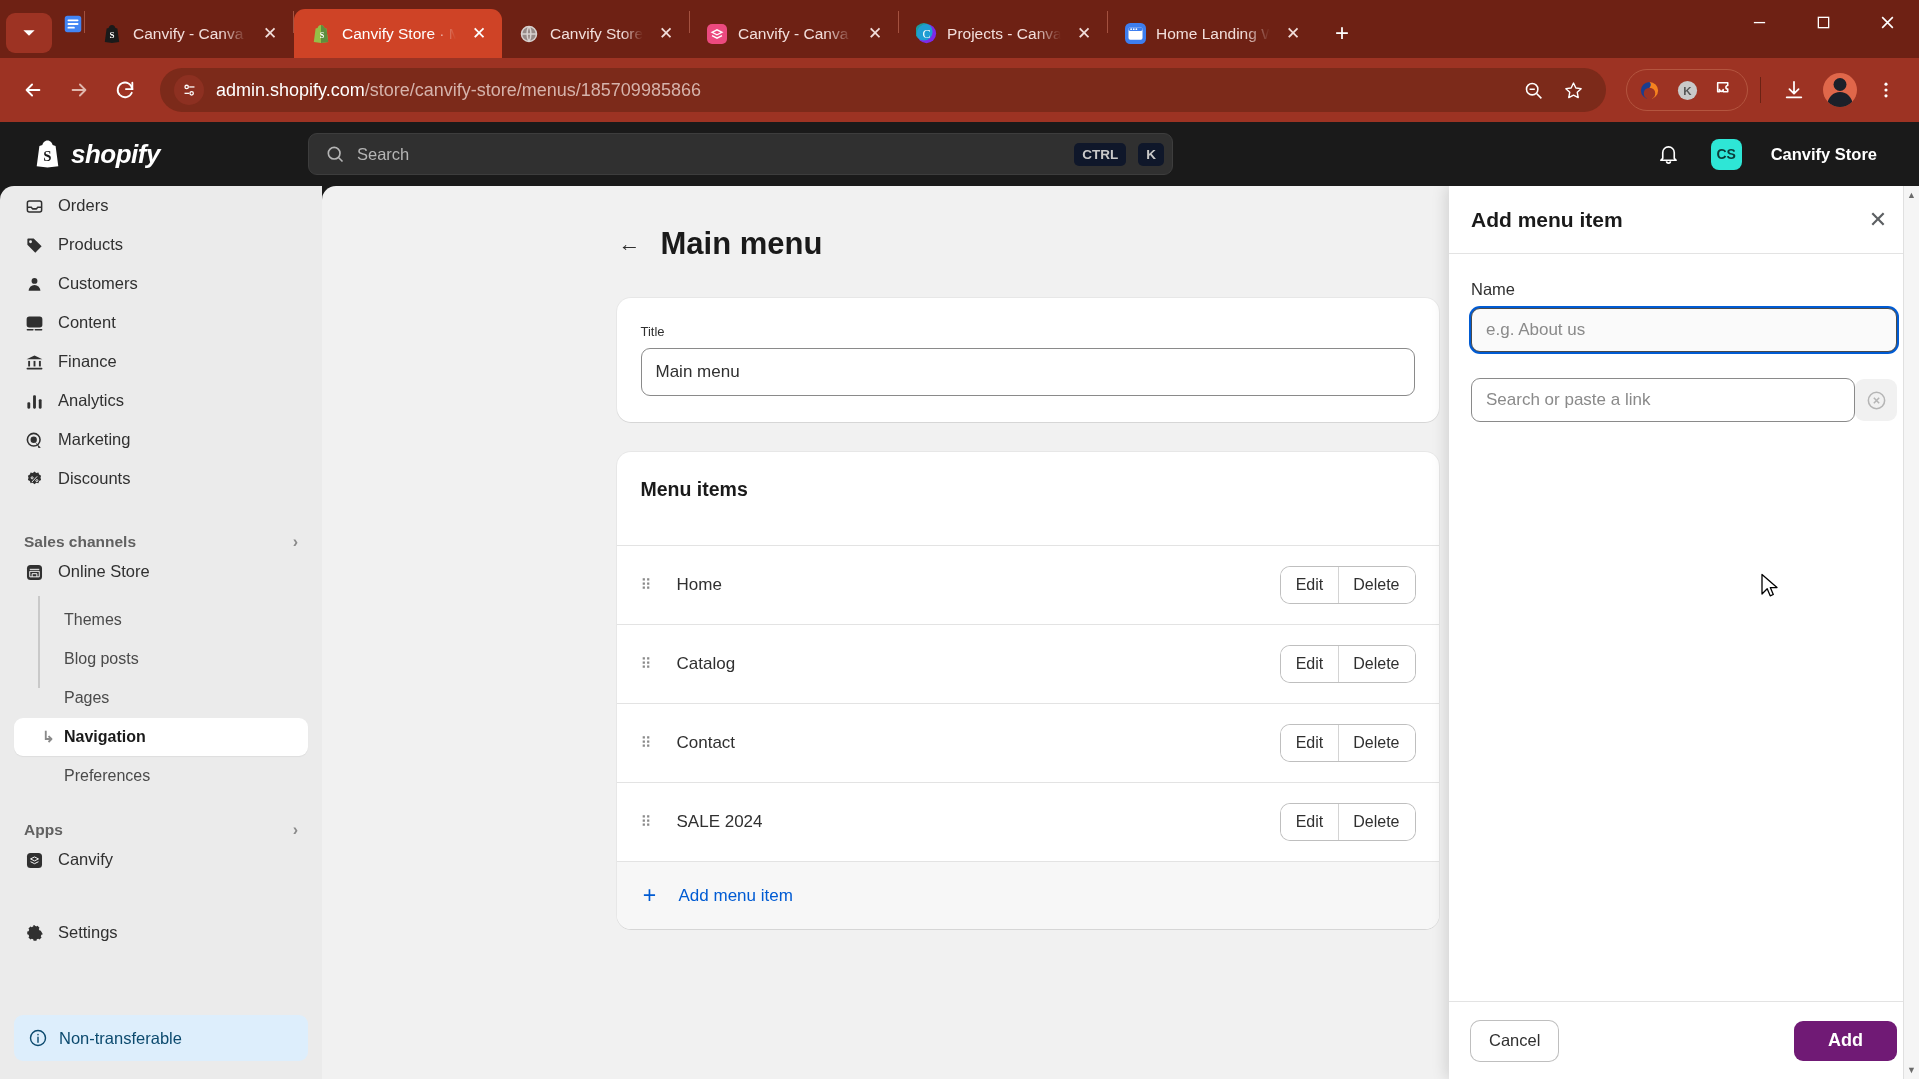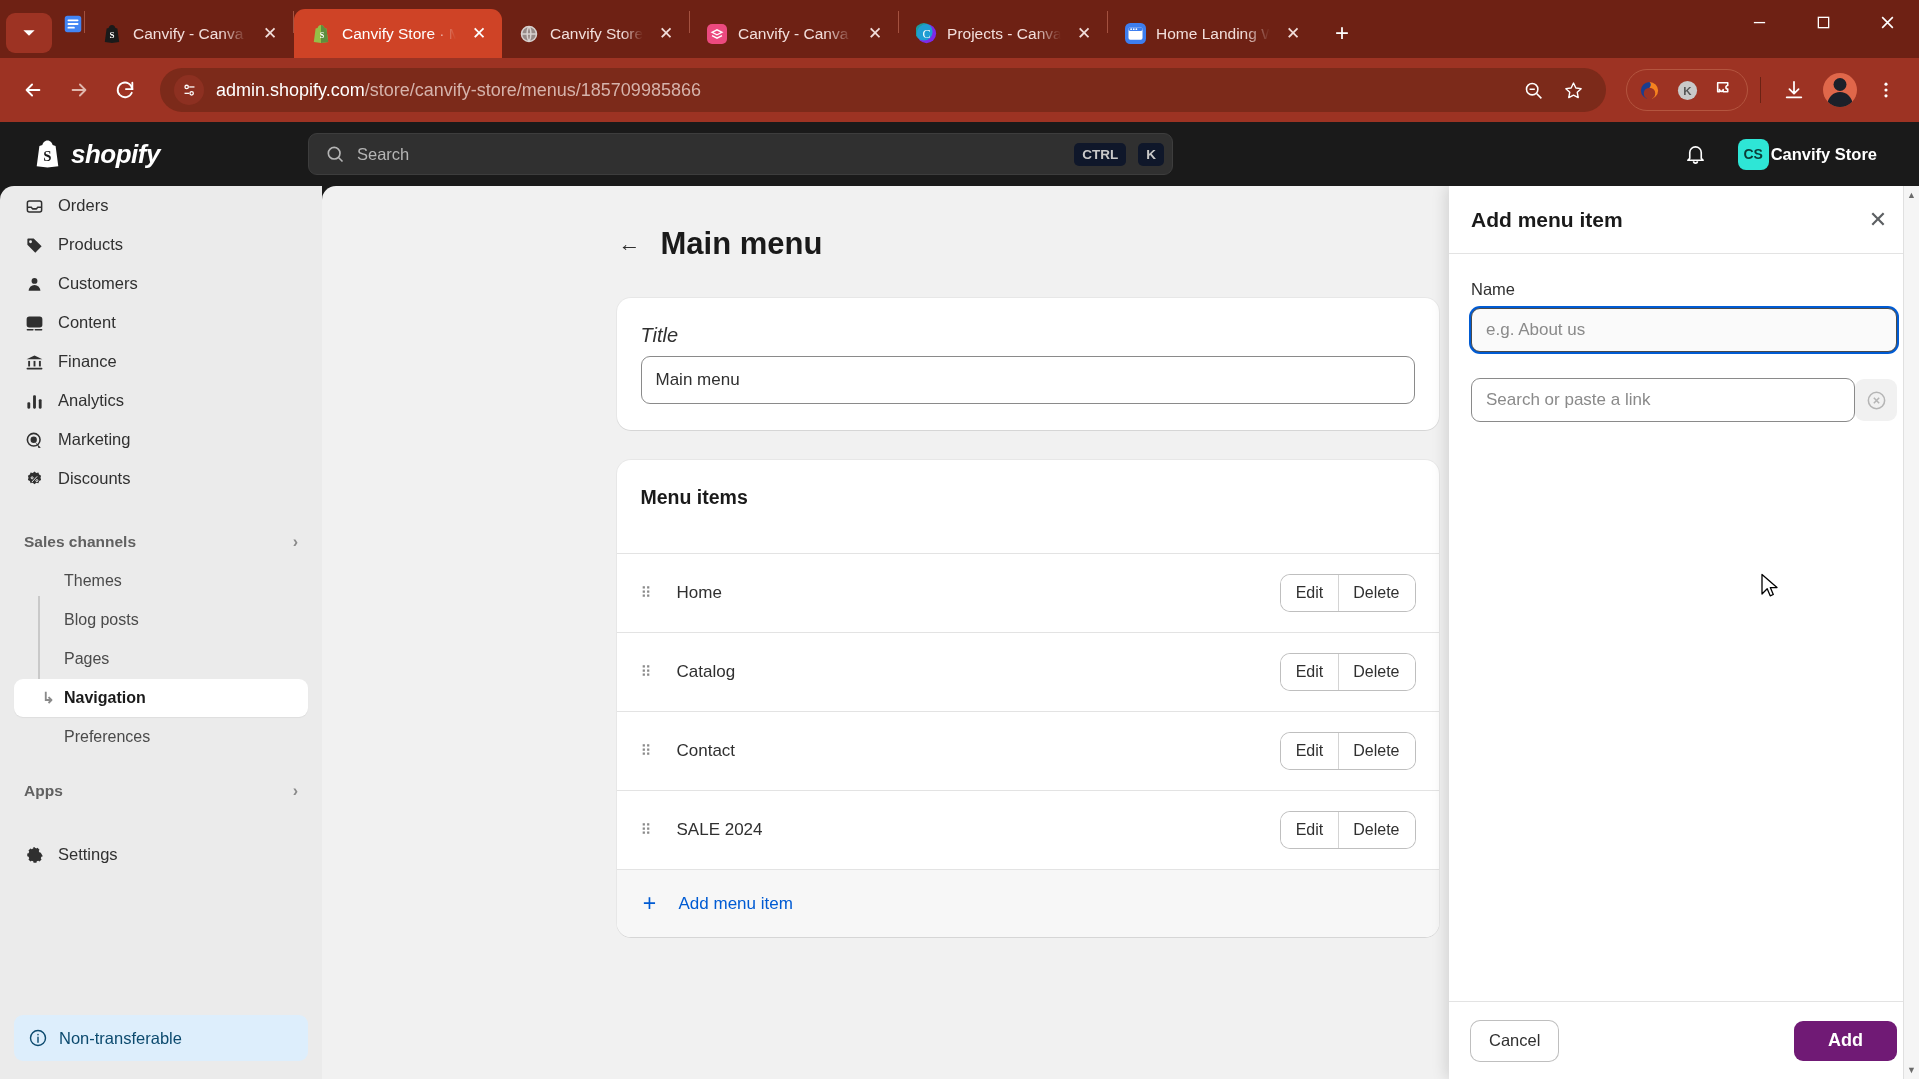--- a/index.html
+++ b/index.html
@@ -73,21 +73,21 @@
   .logo { display: flex; align-items: center; gap: 10px; color: #fff; width: 290px; flex: none; padding-left: 16px; }
   .logo-word { font-size: 26px; font-weight: bold; font-style: italic; letter-spacing: -0.5px; }
   .searchbar {
     flex: 1; max-width: 865px; height: 42px; background: #303030; border-radius: 9px;
     display: flex; align-items: center; padding: 0 8px 0 16px; gap: 12px; border: 1px solid #3d3d3d;
   }
   .searchbar .sb-text { color: #b5b5b5; font-size: 16.5px; flex: 1; }
   .kbd { background: #0f172a; color: #c9c9c9; border-radius: 5px; padding: 4px 8px; font-size: 13.5px; font-weight: bold; }
   .topbar-right { margin-left: auto; display: flex; align-items: center; gap: 14px; padding-right: 14px; }
   .bell { width: 36px; height: 36px; display: flex; align-items: center; justify-content: center; }
-  .store-chip { display: flex; align-items: center; gap: 2px; padding: 5px 10px; border-radius: 9px; }
+  .store-chip { display: flex; align-items: center; gap: 29px; padding: 5px 10px; border-radius: 9px; }
   .store-av { width: 31px; height: 31px; border-radius: 8px; background: #2ee6d6; color: #0b3b37; font-size: 14px; font-weight: bold; display: flex; align-items: center; justify-content: center; }
   .store-name { color: #fff; font-size: 16.5px; font-weight: bold; }
 
   .body-wrap { flex: 1; display: flex; min-height: 0; background: #1a1a1a; padding: 0 0 0 0; }
   .sidebar {
     width: 322px; background: #ebebeb; border-radius: 14px 0 0 0; flex: none;
     display: flex; flex-direction: column; padding: 10px 14px 0 14px; overflow: hidden;
   }
   .nav-item {
     display: flex; gap: 14px; height: 38px; padding: 0 10px;
@@ -118,21 +118,21 @@
   .page-inner { width: 1068px; max-width: 100%; display: flex; gap: 24px; padding-left: 30px;}
   .col-main { width: 822px; flex: none; }
   .col-side { width: 340px; flex: none; }
 
   .page-head { display: flex; align-items: center; gap: 18px; margin-bottom: 36px; }
   .back-btn { width: 26px; height: 26px; display: flex; align-items: center; justify-content: center; color: #303030; font-size: 22px; }
   .page-title { font-size: 31px; font-weight: bold; color: #1a1a1a; }
 
   .card { background: #fff; border-radius: 14px; box-shadow: 0 1px 0 rgba(0,0,0,.07), 0 0 0 1px rgba(0,0,0,.04); margin-bottom: 30px; }
   .card-pad { padding: 26px 24px; }
-  .field-label { font-size: 20px; color: #303030; margin-bottom: 9px; font-style: italic; }
+  .field-label { font-size: 13px; color: #303030; margin-bottom: 9px; }
   .text-input {
     height: 48px; border: 1px solid #8a8a8a; border-radius: 9px; display: flex; align-items: center;
     padding: 0 14px; font-size: 17px; color: #303030; background: #fff;
   }
   .card-title { font-size: 19.5px; font-weight: bold; color: #1a1a1a; }
   .menu-row {
     display: flex; align-items: center; padding: 0 24px; height: 79px; border-top: 1px solid #e3e3e3;
   }
   .drag { width: 18px; color: #8a8a8a; font-size: 15px; letter-spacing: 1px; line-height: 8px; flex: none; }
   .drag i { display:block; font-style: normal; }
@@ -500,20 +500,30 @@
             </span>
           <span>Discounts</span>
         </div>
 
         <div class="nav-section">
           <span>Sales channels</span>
           <span class="chev">›</span>
         </div>
 
         <div style="position:relative">
+          <div class="nav-item">
+            <span class="ic">
+                <svg width="19" height="19" viewBox="0 0 24 24" fill="#303030">
+                  <rect x="2.5" y="2.5" width="19" height="19" rx="4.5"></rect>
+                  <path d="M6 8h12M6 10.5h12v7H6z" stroke="#fff" stroke-width="1.2" fill="none"></path>
+                  <path d="M9 17.5v-4h6v4" stroke="#fff" stroke-width="1.2" fill="none"></path>
+                </svg>
+              </span>
+            <span>Online Store</span>
+          </div>
           <div class="branch" style="top:34px;height:92px"></div>
           <div class="sub-item">
               <span>Themes</span>
             </div>
           <div class="sub-item">
               <span>Blog posts</span>
             </div>
           <div class="sub-item">
               <span>Pages</span>
             </div>
@@ -522,20 +532,30 @@
             <span>Navigation</span>
           </div>
           <div class="sub-item">
               <span>Preferences</span>
             </div>
         </div>
 
         <div class="nav-section">
           <span>Apps</span>
           <span class="chev">›</span>
+        </div>
+        <div class="nav-item">
+          <span class="ic">
+              <svg width="19" height="19" viewBox="0 0 24 24">
+                <rect x="2.5" y="2.5" width="19" height="19" rx="4.5" fill="#303030"></rect>
+                <path d="M7 10l5-2.5 5 2.5-5 2.5z" fill="none" stroke="#fff" stroke-width="1.2"></path>
+                <path d="M7 13.5l5 2.5 5-2.5" fill="none" stroke="#fff" stroke-width="1.2"></path>
+              </svg>
+            </span>
+          <span>Canvify</span>
         </div>
 
         <div class="nav-item" style="margin-top:34px">
           <span class="ic">
               <svg width="19" height="19" viewBox="0 0 24 24" fill="#303030">
                 <path d="M12 8.4A3.6 3.6 0 1 0 12 15.6 3.6 3.6 0 0 0 12 8.4zm9-.9l-1.9-.5a7.6 7.6 0 0 0-.8-1.9l1-1.7-2.7-2.7-1.7 1a7.6 7.6 0 0 0-1.9-.8L12.6 0h-1.2l-.5 1.9a7.6 7.6 0 0 0-1.9.8l-1.7-1L4.6 4.4l1 1.7a7.6 7.6 0 0 0-.8 1.9L3 8.5v3.8l1.8.5c.2.7.5 1.3.8 1.9l-1 1.7 2.7 2.7 1.7-1c.6.3 1.2.6 1.9.8l.5 1.9h3.8l.5-1.9c.7-.2 1.3-.5 1.9-.8l1.7 1 2.7-2.7-1-1.7c.3-.6.6-1.2.8-1.9l1.9-.5z" transform="translate(0,1.4) scale(0.95)"></path>
               </svg>
             </span>
           <span>Settings</span>
         </div>

